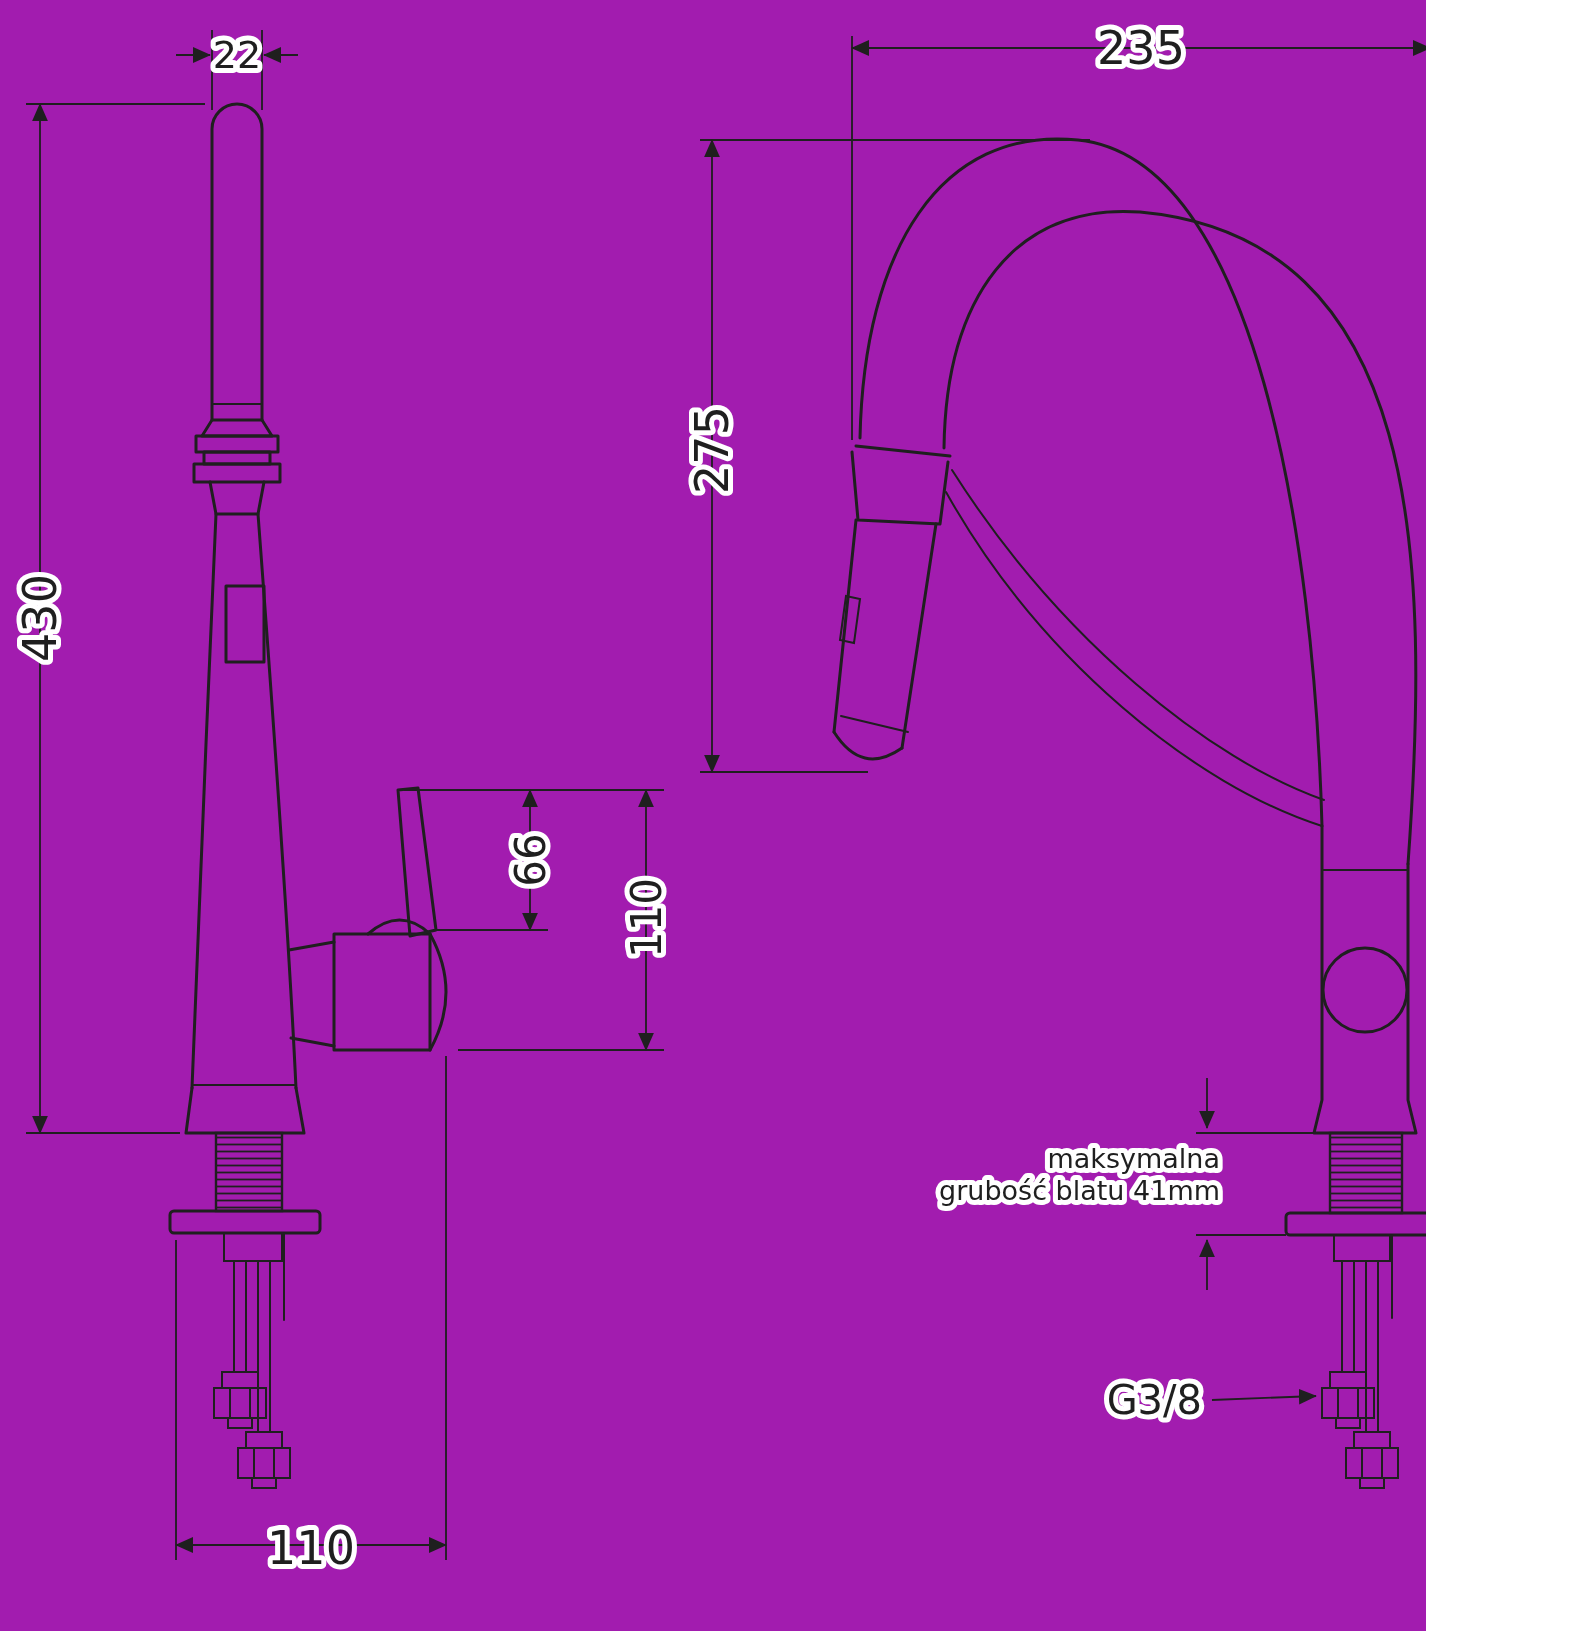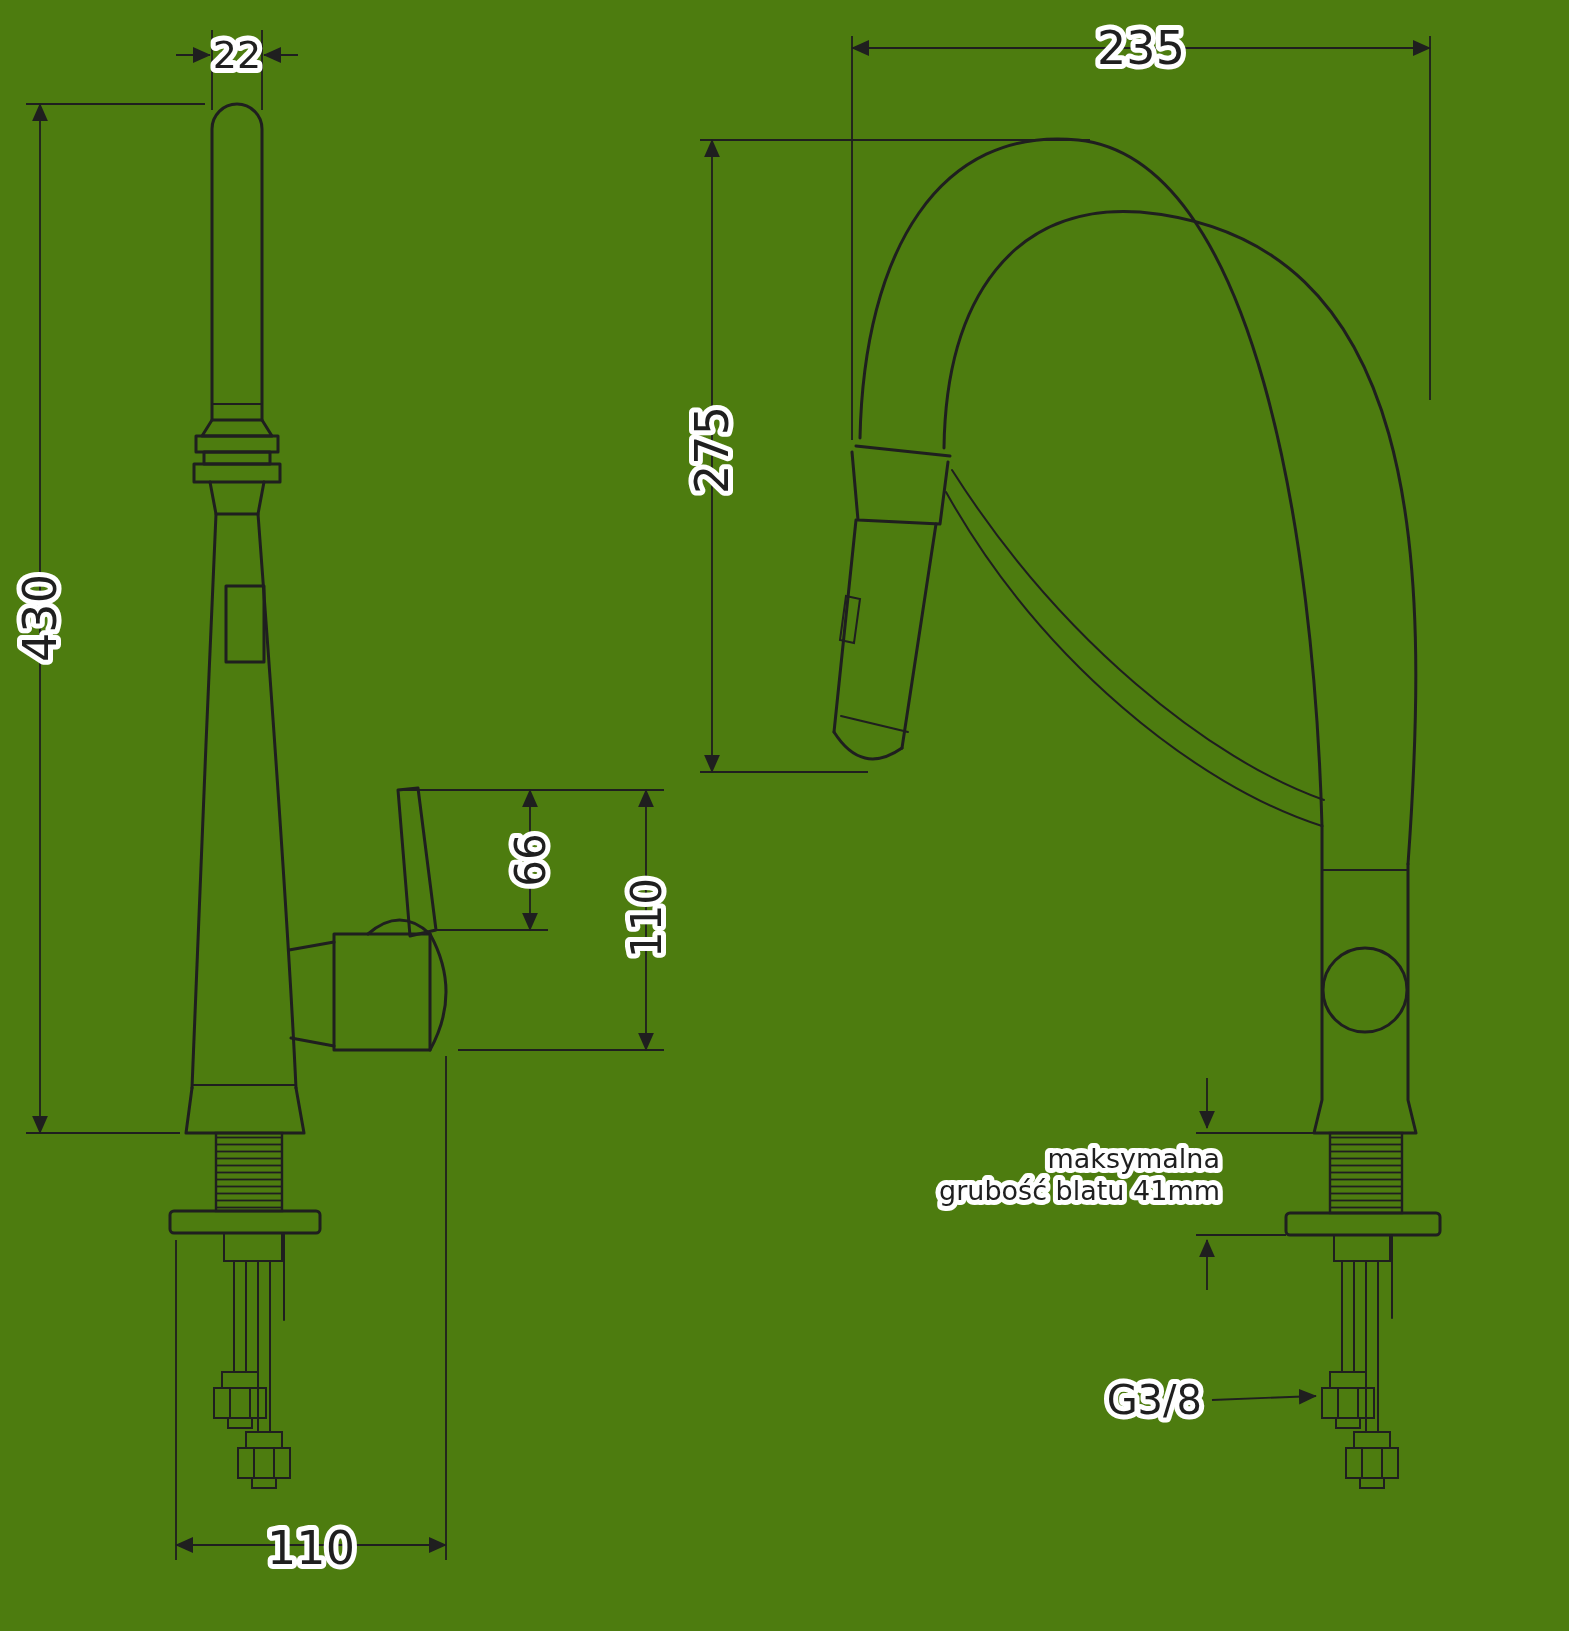--- a/index.html
+++ b/index.html
@@ -1,16 +1,16 @@
 <!DOCTYPE html>
 <html><head>
 <meta charset="utf-8">
 <style>
   html,body{margin:0;padding:0;background:#ffffff;}
-  .stage{position:relative;width:1569px;height:1631px;background:#4d7c0f;overflow:hidden;}
+  .stage{position:relative;width:1426px;height:1631px;background:#a21caf;overflow:hidden;}
   svg{position:absolute;left:0;top:0;}
   .obj{stroke:#1f1f1f;fill:none;stroke-width:3;stroke-linecap:round;stroke-linejoin:round;}
   .obj-thin{stroke:#1f1f1f;fill:none;stroke-width:2;stroke-linecap:round;}
   .dimline{stroke:#1f1f1f;fill:none;stroke-width:1.8;}
   .shank{fill:url(#threads);stroke:#1f1f1f;stroke-width:2.4;}
   text{font-family:"DejaVu Sans","Liberation Sans",sans-serif;fill:#1f1f1f;stroke:none;}
   .dim-big{font-size:46px;}
   .dim-mid{font-size:42px;}
   .dim-sm{font-size:38px;}
   .note{font-size:27px;}

